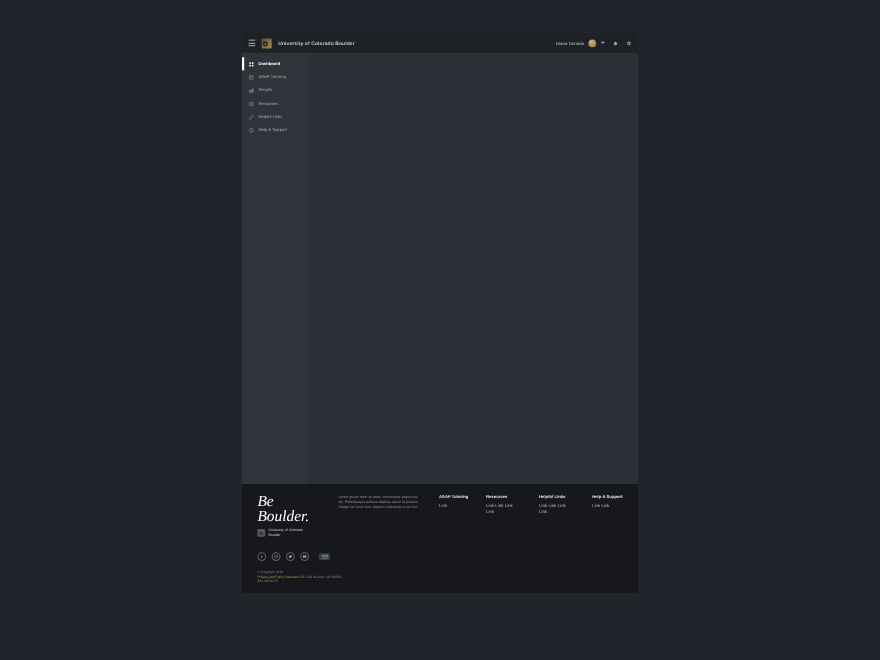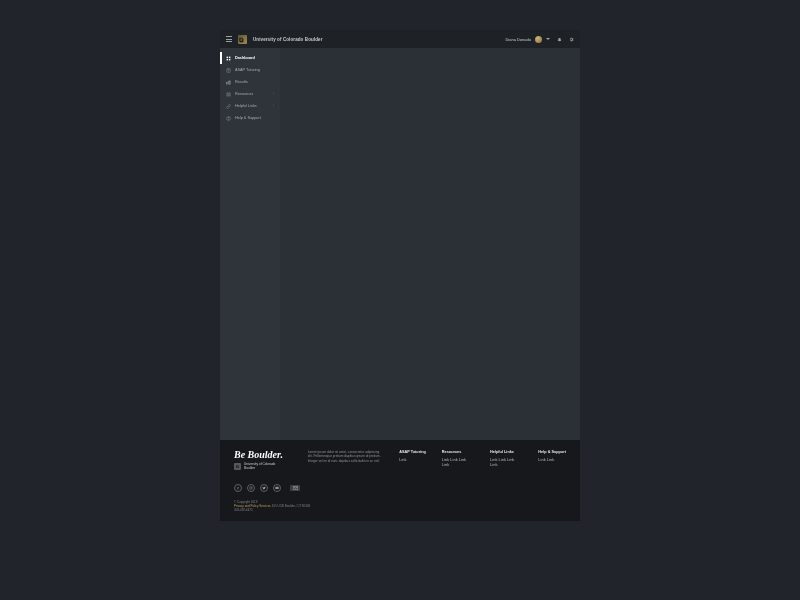--- a/index.html
+++ b/index.html
@@ -76,21 +76,21 @@
   .nav-caret { margin-left:auto; opacity:0.6; font-size:3px; }
   .content { flex:1; background:#2b2f36; }
   
   .footer {
     background:#16181c;
     padding: 10px 14px 8px 14px;
     color:#b5b8be;
   }
   .footer-top { display:flex; gap:14px; }
   .footer-brand { width: 60px; }
-  .beboulder { font-family: Georgia, 'Times New Roman', serif; font-weight:700; font-style:italic; font-size:10px; color:#fff; line-height:1; }
+  .beboulder { font-family: Georgia, 'Times New Roman', serif; font-weight:400; font-style:italic; font-size:14px; color:#fff; line-height:1; }
   .sublogo { display:flex; align-items:center; gap:3px; margin-top:3px; }
   .sublogo-badge { width:7px; height:7px; border-radius:1px; background:#54575e; display:flex; align-items:center; justify-content:center; color:#16181c; font-size:4px; font-weight:700; }
   .sublogo-text { font-size:3.2px; color:#c9ccd1; line-height:1.1; }
   .footer-desc { width: 78px; font-size:3.2px; line-height:1.4; color:#8e9299; }
   .footer-cols { display:flex; gap:16px; }
   .fcol-title { font-size:3.8px; font-weight:700; color:#e6e8ec; margin-bottom:3px; white-space:nowrap; }
   .social-row { display:flex; align-items:center; gap:5px; margin-top:14px; }
   .social { width:8px; height:8px; border:0.5px solid #5c6068; border-radius:50%; display:flex; align-items:center; justify-content:center; color:#9aa0a8; cursor:pointer; }
   .social svg { width:4px; height:4px; }
   .mail-btn { width:10px; height:6px; border-radius:1px; background:#3b3f46; display:flex; align-items:center; justify-content:center; margin-left:4px; cursor:pointer; }

